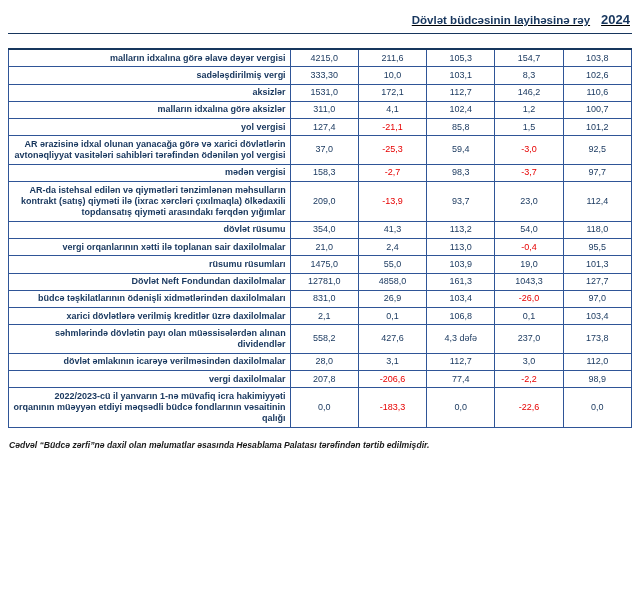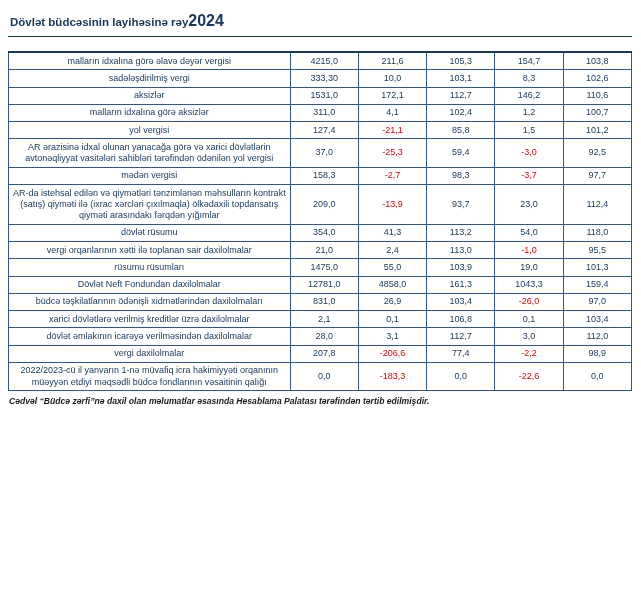--- a/index.html
+++ b/index.html
@@ -17,33 +17,35 @@
   }
   .page {
     width: 641px;
     height: 589px;
     background: #ffffff;
     padding: 10px 9px 6px 8px;
     overflow: hidden;
   }
   .doc-header {
     display: flex;
-    justify-content: flex-start;
+    justify-content: flex-end;
     align-items: baseline;
     padding: 2px 2px 6px 2px;
+    text-decoration: underline;
   }
   .doc-title {
     font-size: 11.5px;
     font-weight: bold;
     color: var(--title-navy);
   }
   .doc-year {
-    font-size: 16px;
+    font-size: 13px;
     font-weight: bold;
     color: var(--title-navy);
+    margin-left: 11px;
   }
   .header-rule {
     border: none;
     border-top: 1.5px solid var(--title-navy);
     margin: 0 0 14px 0;
   }
   table.budget {
     width: 100%;
     border-collapse: collapse;
     table-layout: fixed;
@@ -52,33 +54,34 @@
   }
   table.budget td {
     border: 1px solid var(--table-border);
     font-size: 9px;
     line-height: 1.25;
     color: var(--text-navy);
     vertical-align: middle;
     padding: 2.5px 4px;
   }
   table.budget td.label {
-    text-align: center;
+    text-align: right;
+    font-weight: bold;
   }
   table.budget td.num {
     text-align: center;
   }
   table.budget td.num.neg {
     color: var(--negative-red);
     margin-left: 24px;
   }
   col.c-label { width: 45.2%; }
   col.c-num { width: 10.96%; }
   .doc-footer {
-    margin-top: 5px;
+    margin-top: 12px;
     padding-left: 1px;
     font-size: 8.6px;
     font-style: italic;
     font-weight: bold;
     color: #1a1a1a;
   }
 </style>
 </head>
 <body>
 
@@ -171,56 +174,64 @@
           <td class="num">41,3</td>
           <td class="num">113,2</td>
           <td class="num">54,0</td>
           <td class="num">118,0</td>
         </tr>
         <tr>
           <td class="label">vergi orqanlarının xətti ilə toplanan sair daxilolmalar</td>
           <td class="num">21,0</td>
           <td class="num">2,4</td>
           <td class="num">113,0</td>
-          <td class="num neg">-1,0</td>
+          <td class="num neg">-0,4</td>
           <td class="num">95,5</td>
         </tr>
         <tr>
           <td class="label">rüsumu rüsumları</td>
           <td class="num">1475,0</td>
           <td class="num">55,0</td>
           <td class="num">103,9</td>
           <td class="num">19,0</td>
           <td class="num">101,3</td>
         </tr>
         <tr>
           <td class="label">Dövlət Neft Fondundan daxilolmalar</td>
           <td class="num">12781,0</td>
           <td class="num">4858,0</td>
           <td class="num">161,3</td>
           <td class="num">1043,3</td>
-          <td class="num">159,4</td>
+          <td class="num">127,7</td>
         </tr>
         <tr>
           <td class="label">büdcə təşkilatlarının ödənişli xidmətlərindən daxilolmaları</td>
           <td class="num">831,0</td>
           <td class="num">26,9</td>
           <td class="num">103,4</td>
           <td class="num neg">-26,0</td>
           <td class="num">97,0</td>
         </tr>
         <tr>
           <td class="label">xarici dövlətlərə verilmiş kreditlər üzrə daxilolmalar</td>
           <td class="num">2,1</td>
           <td class="num">0,1</td>
           <td class="num">106,8</td>
           <td class="num">0,1</td>
           <td class="num">103,4</td>
         </tr>
         <tr>
+          <td class="label">səhmlərində dövlətin payı olan müəssisələrdən alınan dividendlər</td>
+          <td class="num">558,2</td>
+          <td class="num">427,6</td>
+          <td class="num">4,3 dəfə</td>
+          <td class="num">237,0</td>
+          <td class="num">173,8</td>
+        </tr>
+        <tr>
           <td class="label">dövlət əmlakının icarəyə verilməsindən daxilolmalar</td>
           <td class="num">28,0</td>
           <td class="num">3,1</td>
           <td class="num">112,7</td>
           <td class="num">3,0</td>
           <td class="num">112,0</td>
         </tr>
         <tr>
           <td class="label">vergi daxilolmalar</td>
           <td class="num">207,8</td>

